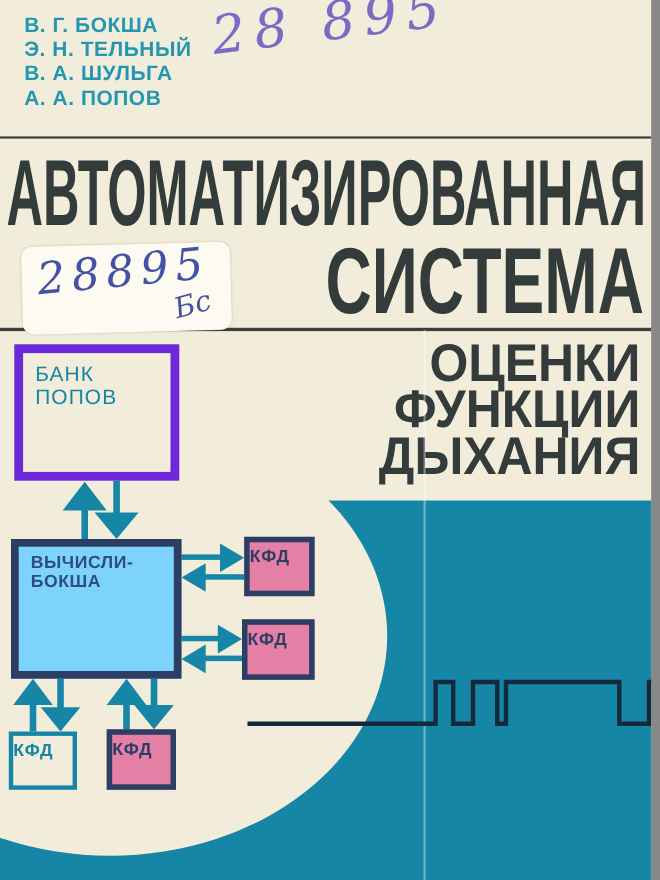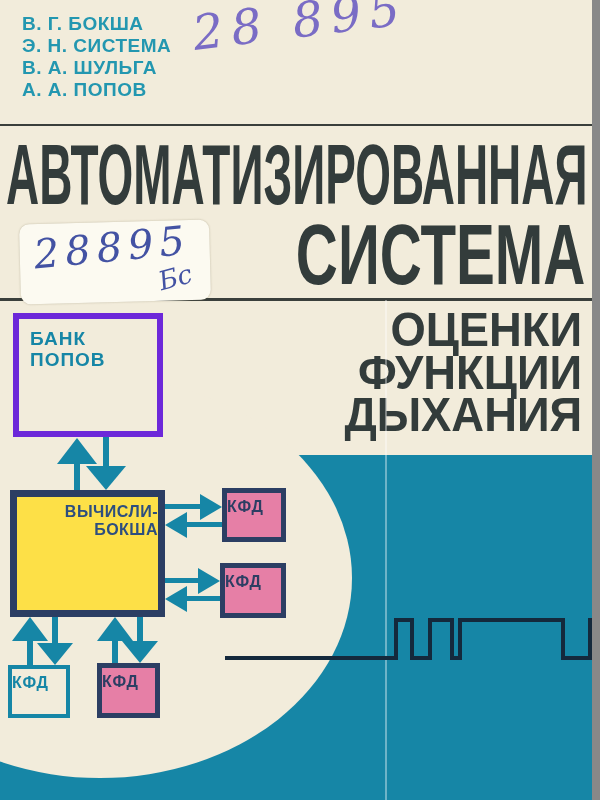--- a/index.html
+++ b/index.html
@@ -26,43 +26,43 @@
             transform:scale(1.08,1.15);transform-origin:right top;}
   
   #sticker{position:absolute;left:20px;top:222px;width:190px;height:80px;background:#fcfaf1;
            border-radius:10px;transform:rotate(-1.5deg);box-shadow:0 0 2px rgba(120,110,80,.45);}
   #sticker .num{position:absolute;left:14px;top:2px;color:#4352a3;font-family:"DejaVu Serif",serif;
                 font-style:italic;font-size:40px;letter-spacing:6px;transform:rotate(-4deg);}
   #sticker .code{position:absolute;left:138px;top:42px;color:#4352a3;font-family:"DejaVu Serif",serif;
                  font-style:italic;font-size:26px;transform:rotate(-14deg);}
   
   .box{position:absolute;box-sizing:border-box;}
-  #bank{left:13px;top:313px;width:150px;height:124px;border:6px solid #6d28d9;background:#f2ecdb;
-        color:#1686a6;font-weight:bold;font-size:19px;line-height:21px;letter-spacing:1px;padding:9px 0 0 11px;}
-  #vc{left:10px;top:490px;width:155px;height:127px;border:7px solid #2c3e63;background:#fde047;
-      color:#2d4e7f;font-weight:bold;font-size:16px;line-height:17.5px;letter-spacing:.5px;padding:6px 0 0 11px;text-align:right;}
+  #bank{left:13px;top:313px;width:150px;height:124px;border:8px solid #6d28d9;background:#f2ecdb;
+        color:#1686a6;font-weight:normal;font-size:19px;line-height:21px;letter-spacing:1px;padding:9px 0 0 11px;}
+  #vc{left:10px;top:490px;width:155px;height:127px;border:7px solid #2c3e63;background:#7dd3fc;
+      color:#2d4e7f;font-weight:bold;font-size:16px;line-height:17.5px;letter-spacing:.5px;padding:6px 0 0 11px;}
   .kfd{border:5px solid #2c3e63;background:#e67fa6;color:#2c3e63;font-weight:bold;
        font-size:16px;letter-spacing:1px;text-align:left;padding-top:5px;}
   #kfd1{left:222px;top:488px;width:64px;height:54px;}
   #kfd2{left:220px;top:563px;width:66px;height:55px;}
   #kfd3{left:8px;top:665px;width:62px;height:53px;border:4px solid #1686a6;background:#f2ecdb;color:#1686a6;}
   #kfd4{left:97px;top:663px;width:63px;height:55px;}
   svg{position:absolute;left:0;top:0;pointer-events:none;}
 </style>
 </head>
 <body>
 
 <div id="page">
 
   <div class="rule" style="top:124px;width:595px;height:2px;"></div>
   <div class="rule" style="top:298px;width:600px;height:3px;"></div>
 
   <div id="authors">
     <div>В. Г. БОКША</div>
-    <div>Э. Н. СИСТЕМА</div>
+    <div>Э. Н. ТЕЛЬНЫЙ</div>
     <div>В. А. ШУЛЬГА</div>
     <div>А. А. ПОПОВ</div>
   </div>
 
   <div id="hand-top">28 895</div>
 
   <div id="title1" class="title">АВТОМАТИЗИРОВАННАЯ</div>
   <div id="title2" class="title">СИСТЕМА</div>
 
   <div id="subtitle">

